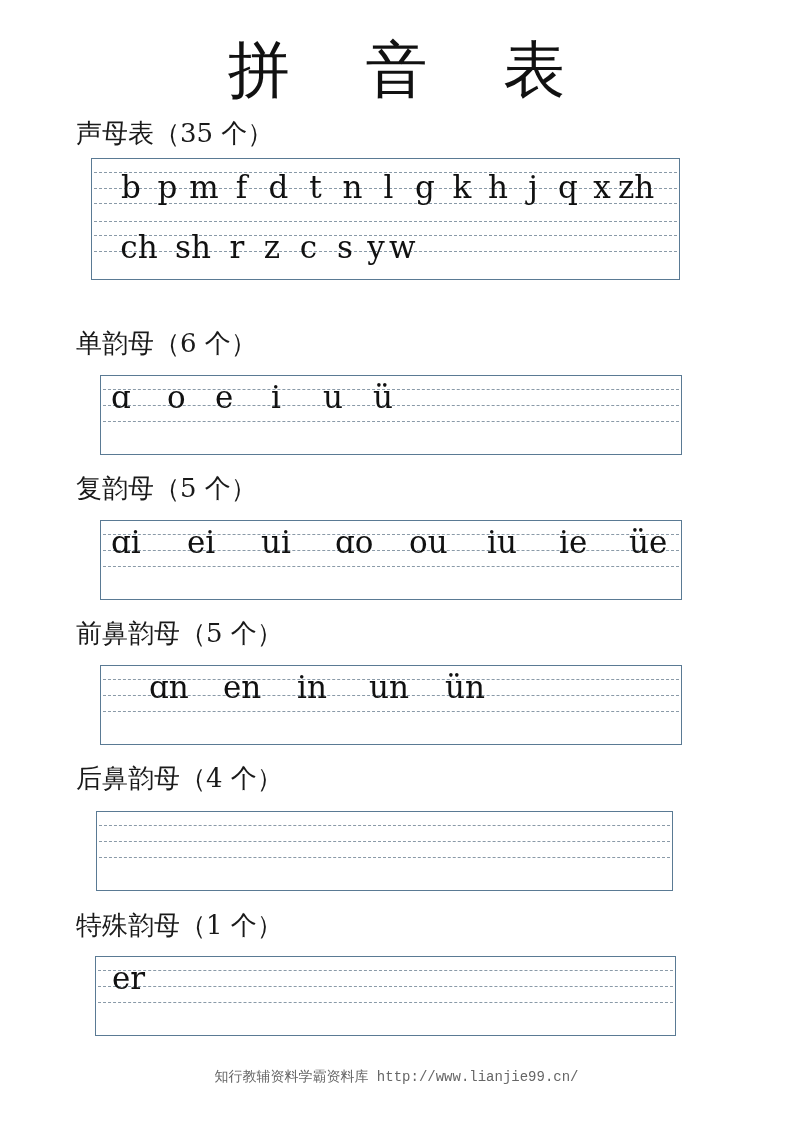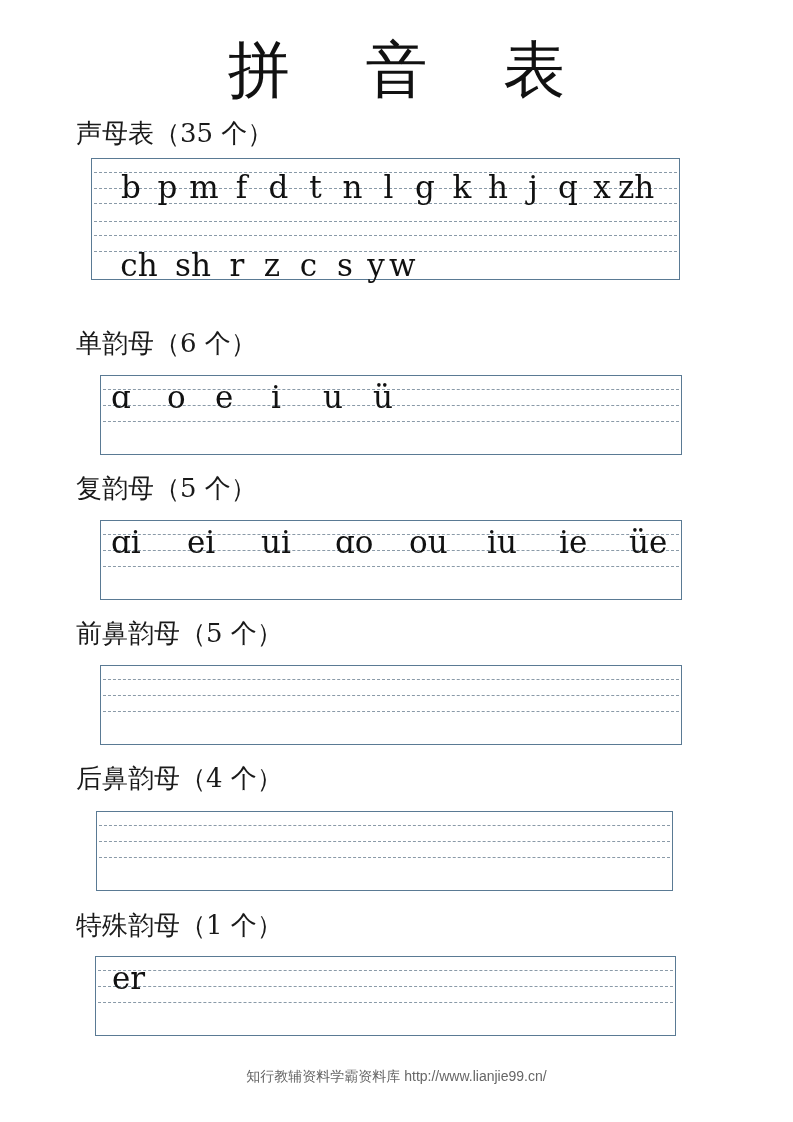--- a/index.html
+++ b/index.html
@@ -6,39 +6,39 @@
   body { width: 793px; height: 1122px; position: relative; overflow: hidden;
          font-family: "DejaVu Serif", "Liberation Serif", serif; color: #111; }
   .title { position: absolute; left: 0; width: 793px; top: 30px; text-align: center;
            font-size: 62px; letter-spacing: 28px; line-height: 80px; text-indent: 28px; }
   .section-label { position: absolute; left: 76px; font-size: 26px; line-height: 34px; color: #1a1a1a; }
   .box { position: absolute; border: 1.5px solid #5a7a94; box-sizing: border-box; background: #fff; }
   .dline { position: absolute; left: 2px; right: 2px; height: 0; border-top: 1px dashed #8a9aa8; }
   .row { position: absolute; left: 0; white-space: nowrap; font-size: 31px; line-height: 36px; color: #111; }
   .row span { display: inline-block; }
   .footer { position: absolute; left: 0; width: 793px; top: 1068px; text-align: center;
-            font-family: Liberation Sans, sans-serif; font-size: 14px; color: #666; }
+            font-family: Liberation Mono, monospace; font-size: 14px; color: #666; }
 </style>
 </head>
 <body>
 
 <div class="title">拼 音 表</div>
 
 <div class="section-label" style="top:116px;">声母表（35 个）</div>
 <div class="box" style="left:91px; top:158px; width:589px; height:122px;text-align:center;">
   <div class="dline" style="top:13px;"></div>
   <div class="dline" style="top:29px;"></div>
   <div class="dline" style="top:44px;"></div>
   <div class="dline" style="top:62px;"></div>
   <div class="dline" style="top:76px;"></div>
   <div class="dline" style="top:92px;"></div>
   <div class="row" style="top:10px; left:20px; word-spacing:0;">
     <span style="width:38px">b</span><span style="width:35px">p</span><span style="width:38px">m</span><span style="width:37px">f</span><span style="width:37px">d</span><span style="width:37px">t</span><span style="width:37px">n</span><span style="width:35px">l</span><span style="width:38px">g</span><span style="width:36px">k</span><span style="width:36px">h</span><span style="width:34px">j</span><span style="width:36px">q</span><span style="width:32px">x</span><span>zh</span>
   </div>
-  <div class="row" style="top:88px; left:20px;">
+  <div class="row" style="top:70px; left:20px;">
     <span style="width:54px">ch</span><span style="width:54px">sh</span><span style="width:34px">r</span><span style="width:36px">z</span><span style="width:37px">c</span><span style="width:36px">s</span><span style="width:26px">y</span><span>w</span>
   </div>
 </div>
 
 <div class="section-label" style="top:326px;">单韵母（6 个）</div>
 <div class="box" style="left:100px; top:375px; width:582px; height:80px;">
   <div class="dline" style="top:13px;"></div>
   <div class="dline" style="top:29px;"></div>
   <div class="dline" style="top:45px;"></div>
   <div class="row" style="top:3px; left:10px;">
@@ -54,20 +54,23 @@
   <div class="row" style="top:3px; left:10px;">
     <span style="width:76px">ɑi</span><span style="width:74px">ei</span><span style="width:74px">ui</span><span style="width:74px">ɑo</span><span style="width:78px">ou</span><span style="width:72px">iu</span><span style="width:70px">ie</span><span>üe</span>
   </div>
 </div>
 
 <div class="section-label" style="top:616px;">前鼻韵母（5 个）</div>
 <div class="box" style="left:100px; top:665px; width:582px; height:80px;">
   <div class="dline" style="top:13px;"></div>
   <div class="dline" style="top:29px;"></div>
   <div class="dline" style="top:45px;"></div>
+  <div class="row" style="top:3px; left:48px;">
+    <span style="width:74px">ɑn</span><span style="width:74px">en</span><span style="width:72px">in</span><span style="width:76px">un</span><span>ün</span>
+  </div>
 </div>
 
 <div class="section-label" style="top:761px;">后鼻韵母（4 个）</div>
 <div class="box" style="left:96px; top:811px; width:577px; height:80px;">
   <div class="dline" style="top:13px;"></div>
   <div class="dline" style="top:29px;"></div>
   <div class="dline" style="top:45px;"></div>
 </div>
 
 <div class="section-label" style="top:908px;">特殊韵母（1 个）</div>

